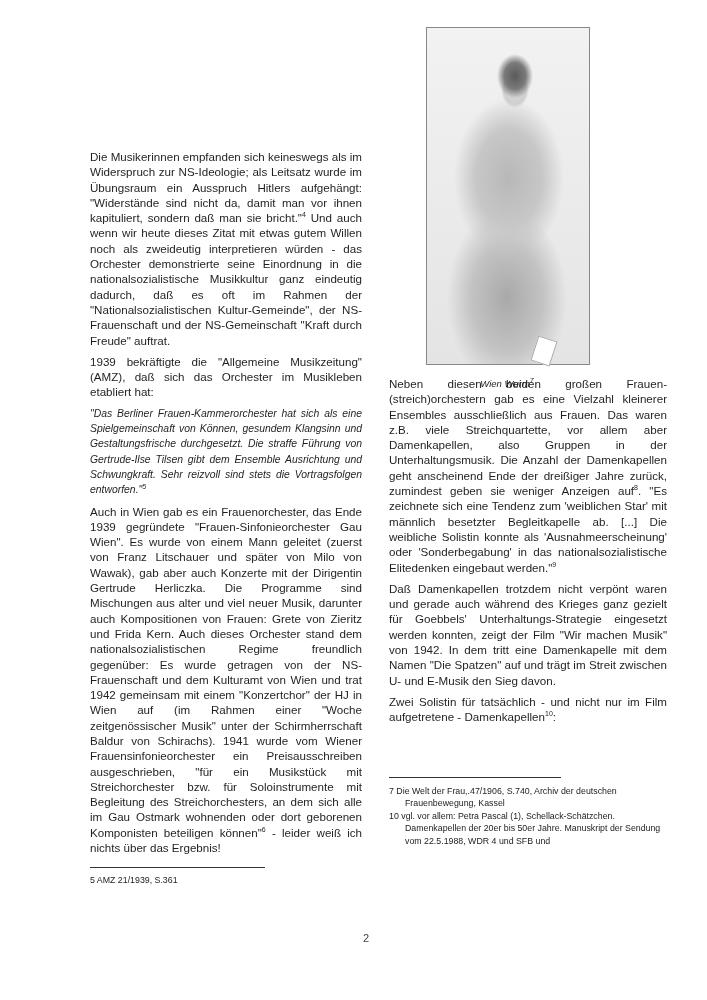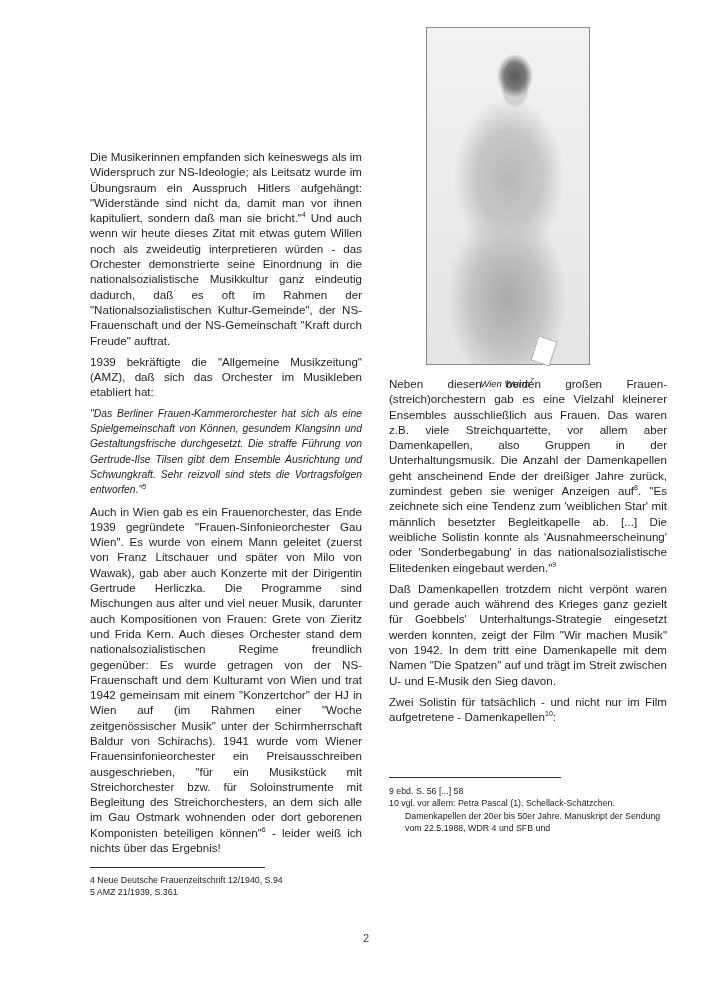--- a/index.html
+++ b/index.html
@@ -46,23 +46,22 @@
 </div>
 
 <div class="col right">
   <p><span>Neben diesen beiden großen Frauen-(streich)orchestern gab es eine Vielzahl kleinerer Ensembles ausschließlich aus Frauen. Das waren z.B. viele Streichquartette, vor allem aber Damenkapellen, also Gruppen in der Unterhaltungsmusik. Die Anzahl der Damenkapellen geht anscheinend Ende der dreißiger Jahre zurück, zumindest geben sie weniger Anzeigen auf</span><sup>8</sup><span>. "Es zeichnete sich eine Tendenz zum 'weiblichen Star' mit männlich besetzter Begleitkapelle ab. [...] Die weibliche Solistin konnte als 'Ausnahmeerscheinung' oder 'Sonderbegabung' in das nationalsozialistische Elitedenken eingebaut werden."</span><sup>9</sup></p>
   <p>Daß Damenkapellen trotzdem nicht verpönt waren und gerade auch während des Krieges ganz gezielt für Goebbels' Unterhaltungs-Strategie eingesetzt werden konnten, zeigt der Film "Wir machen Musik" von 1942. In dem tritt eine Damenkapelle mit dem Namen "Die Spatzen" auf und trägt im Streit zwischen U- und E-Musik den Sieg davon.</p>
   <p><span>Zwei Solistin für tatsächlich - und nicht nur im Film aufgetretene - Damenkapellen</span><sup>10</sup><span>:</span></p>
 </div>
 
 <div class="fnrule" style="left:90px; top:867px; width:175px;"></div>
 <div class="fn" style="left:90px; top:874px; width:272px;">
-  <p class="item">4 Neue Deutsche Frauenzeitschrift 12/1940, S.94</p>
   <p class="item">5 AMZ 21/1939, S.361</p>
 </div>
 
 <div class="fnrule" style="left:389px; top:777px; width:172px;"></div>
 <div class="fn" style="left:389px; top:785px; width:278px;">
-  <p class="item">9 ebd. S. 56 [...] 58</p>
+  <p class="item">7 Die Welt der Frau,.47/1906, S.740, Archiv der deutschen Frauenbewegung, Kassel</p>
   <p class="item">10 vgl. vor allem: Petra Pascal (1), Schellack-Schätzchen. Damenkapellen der 20er bis 50er Jahre. Manuskript der Sendung vom 22.5.1988, WDR 4 und SFB und</p>
 </div>
 
 <div class="pagenum">2</div>
 
 </body></html>

